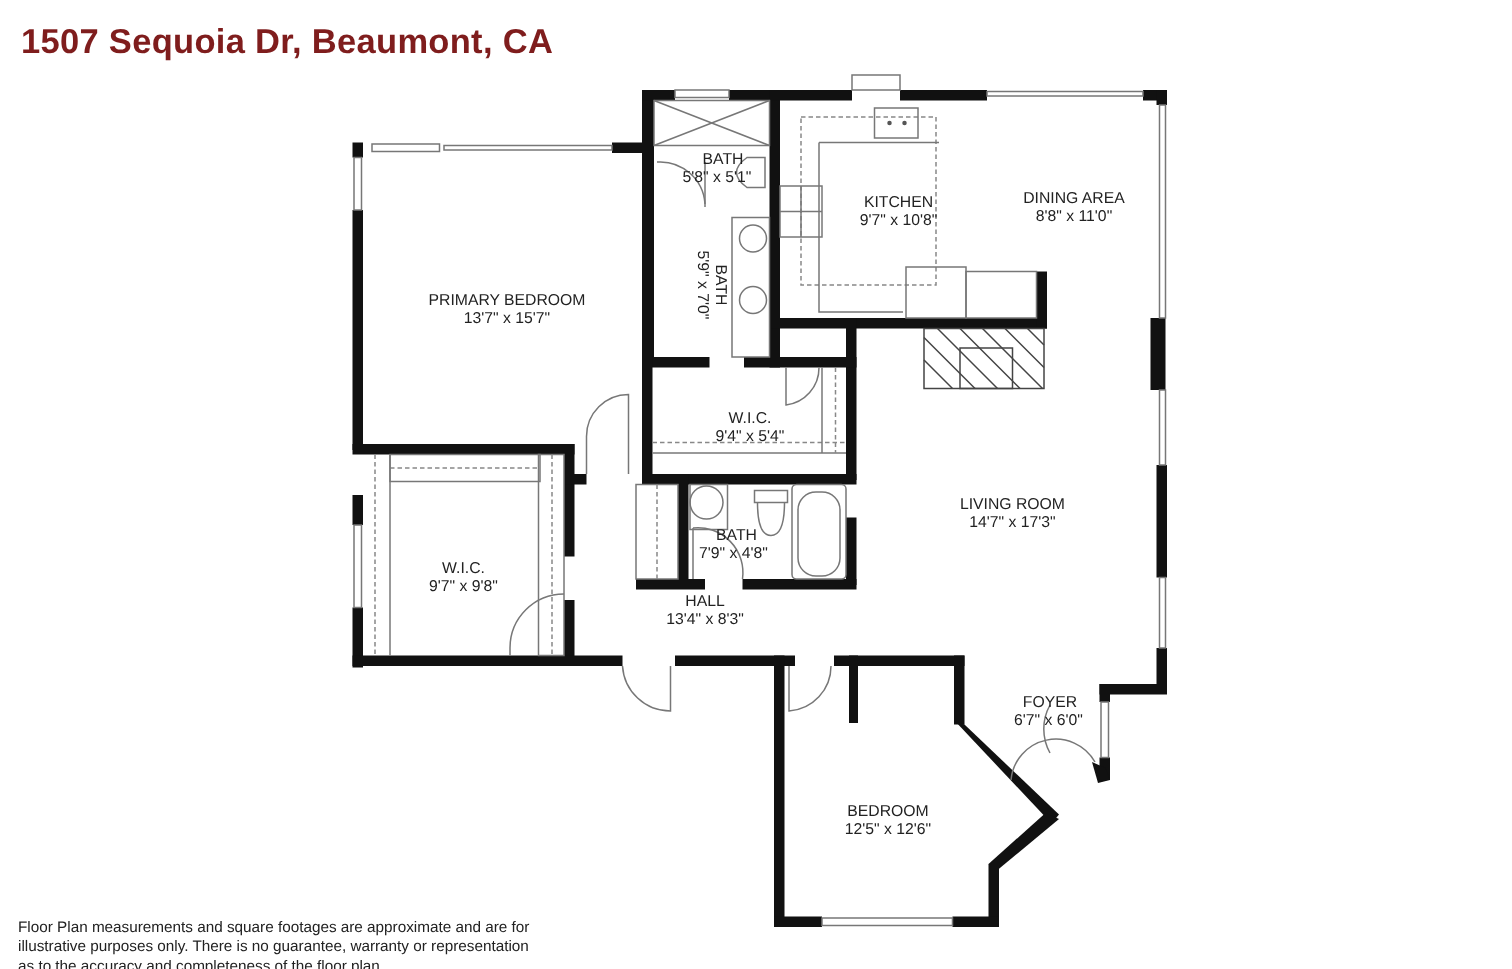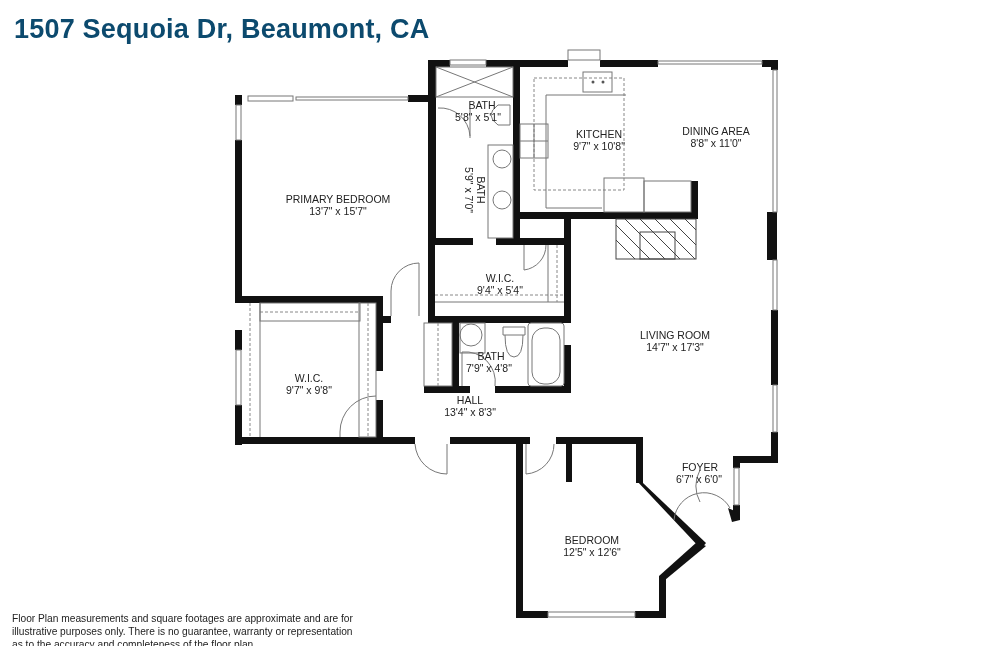--- a/index.html
+++ b/index.html
@@ -1,17 +1,17 @@
 <!DOCTYPE html>
 <html><head>
 <meta charset="utf-8">
 <style>
   html, body { margin: 0; padding: 0; background: #ffffff; }
   body { width: 1008px; height: 646px; position: relative; overflow: hidden; font-family: "Liberation Sans", sans-serif; }
-  .title { position: absolute; left: 14px; top: 14px; font-size: 27px; font-weight: bold; color: #0c4a6e; letter-spacing: 0.2px; }
+  .title { position: absolute; left: 14px; top: 14px; font-size: 23px; font-weight: bold; color: #7f1d1d; letter-spacing: 0.2px; }
   .disclaimer { position: absolute; left: 12px; top: 612px; width: 345px; font-size: 10.2px; line-height: 13px; color: #222; }
   svg.plan { position: absolute; left: 0; top: 0; }
   .wall { fill: #111; }
   .thin { stroke: #777; stroke-width: 1; fill: none; }
   .thin-dk { stroke: #444; stroke-width: 1; fill: none; }
   .dash { stroke: #888; stroke-width: 1; stroke-dasharray: 3 2; fill: none; }
   .win { fill: #fff; stroke: #777; stroke-width: 1; }
   .label { font-family: "Liberation Sans", sans-serif; font-size: 10.5px; fill: #222; text-anchor: middle; }
 </style>
 </head>

